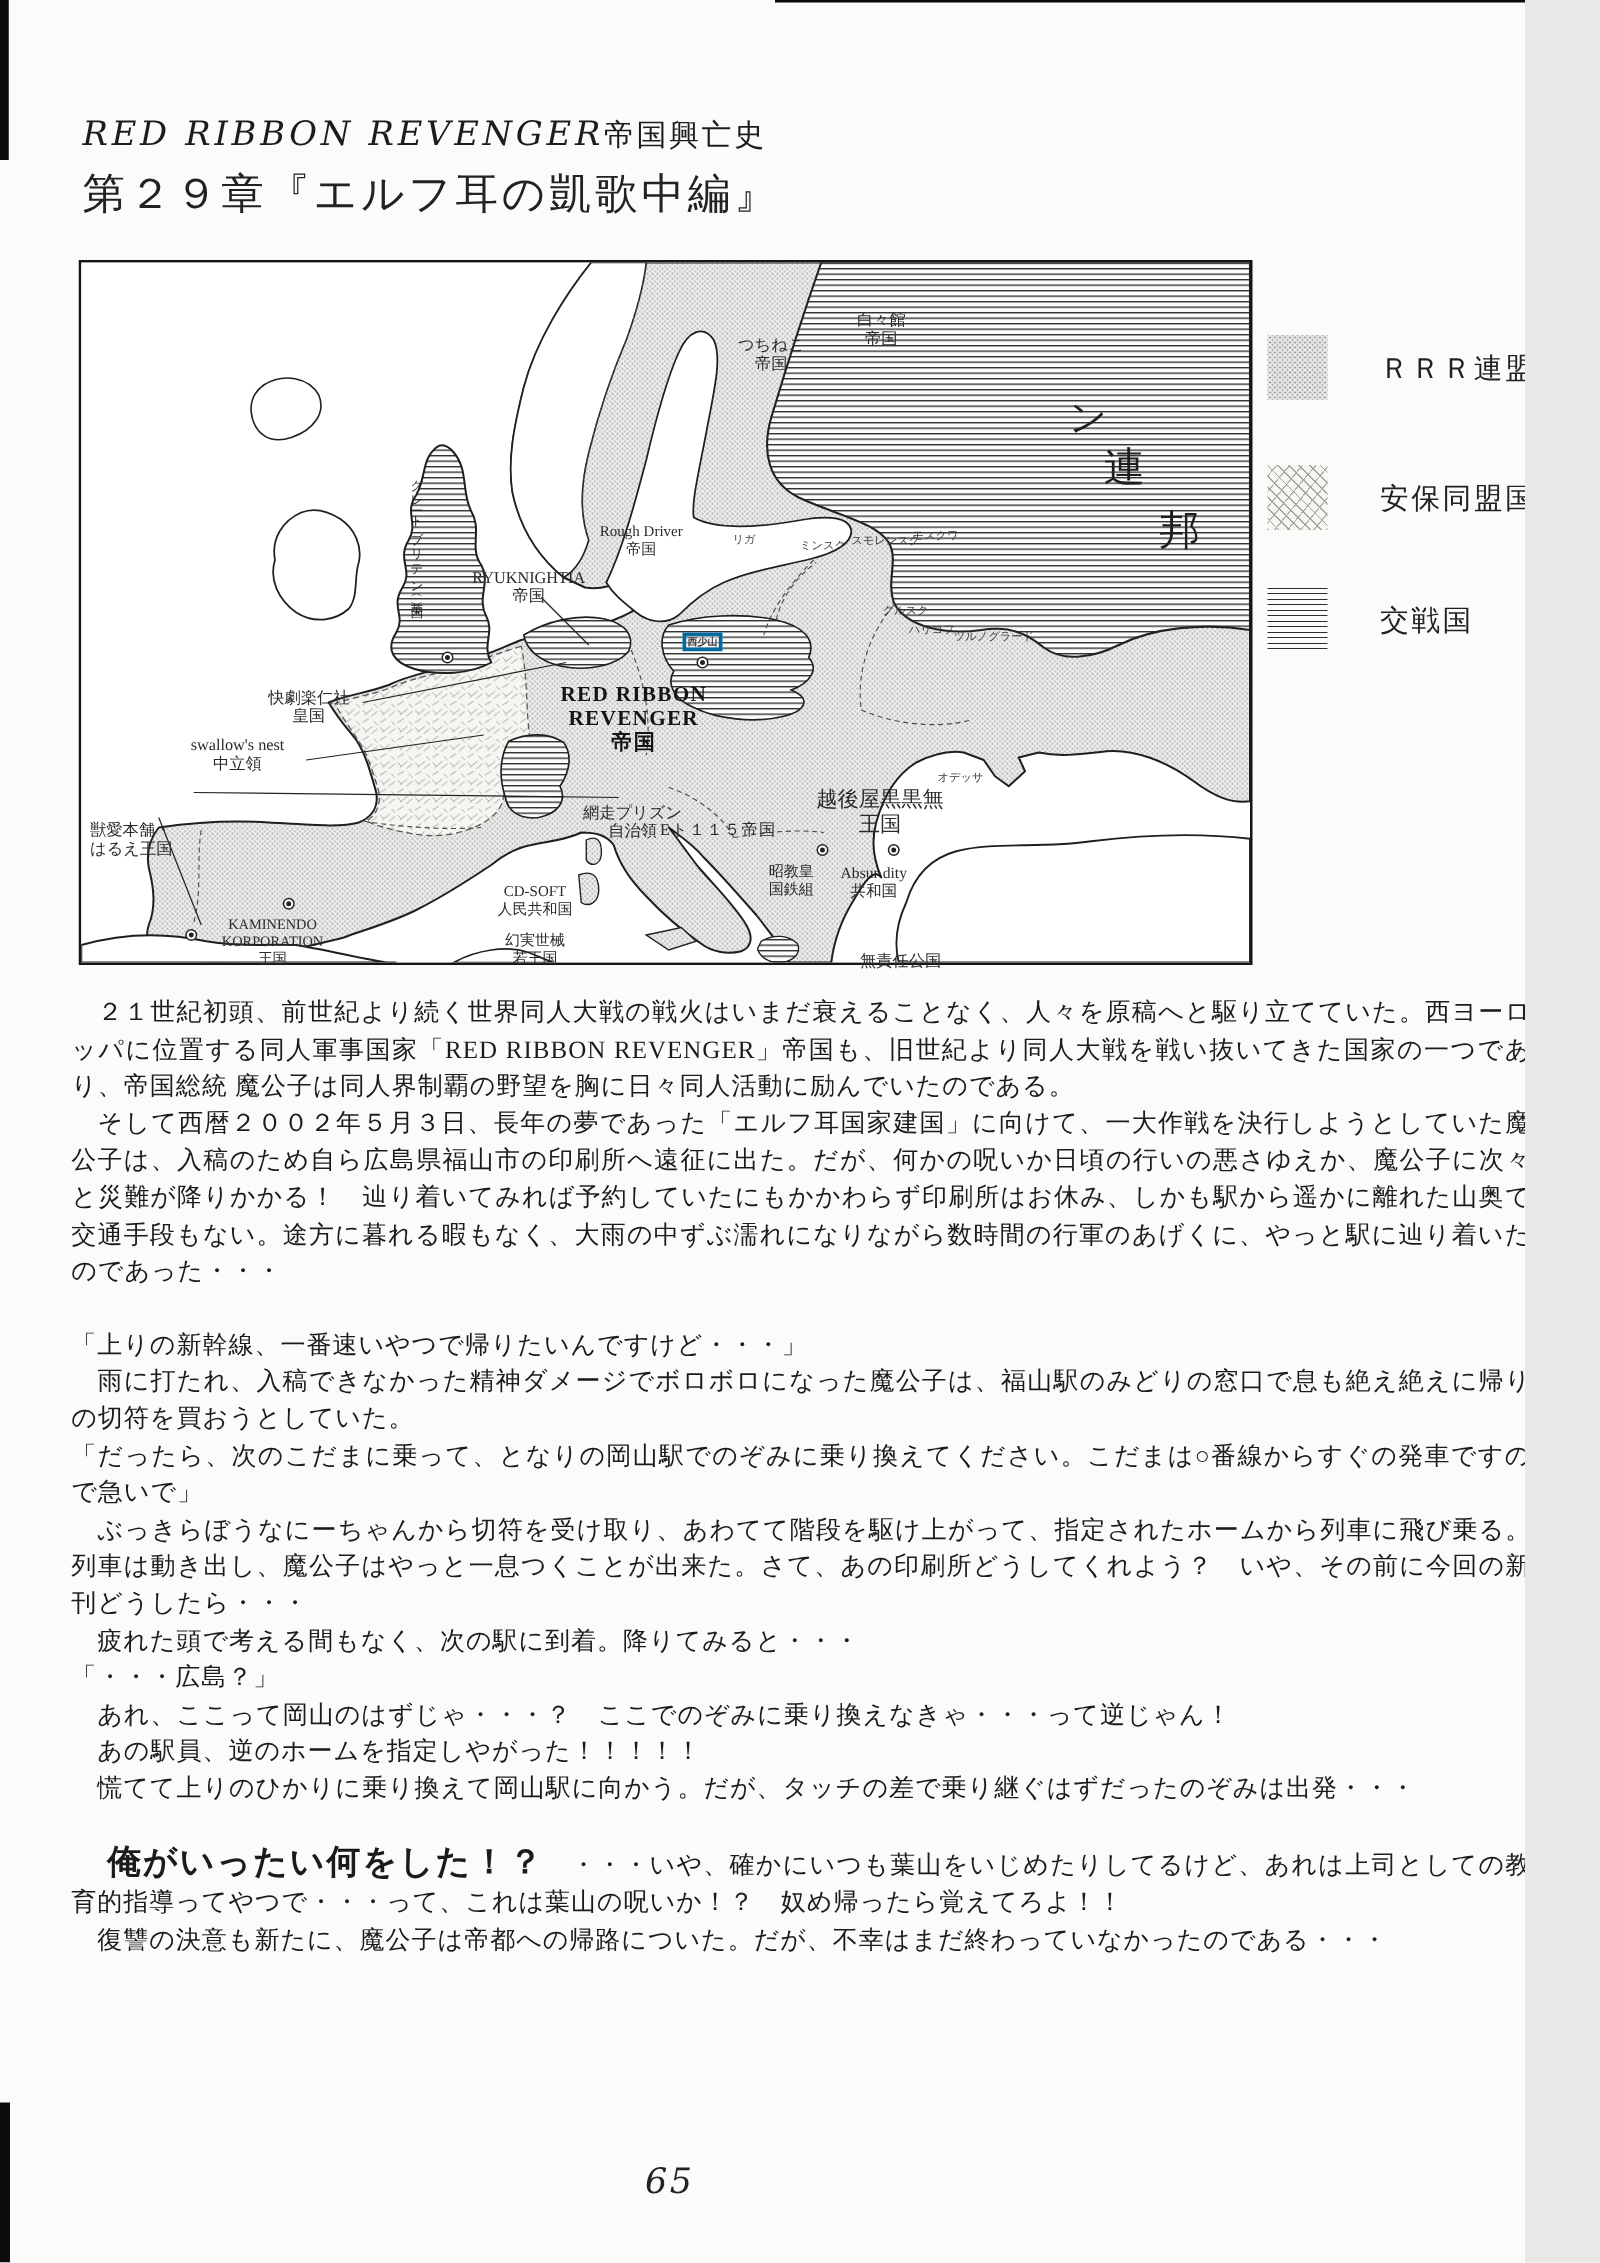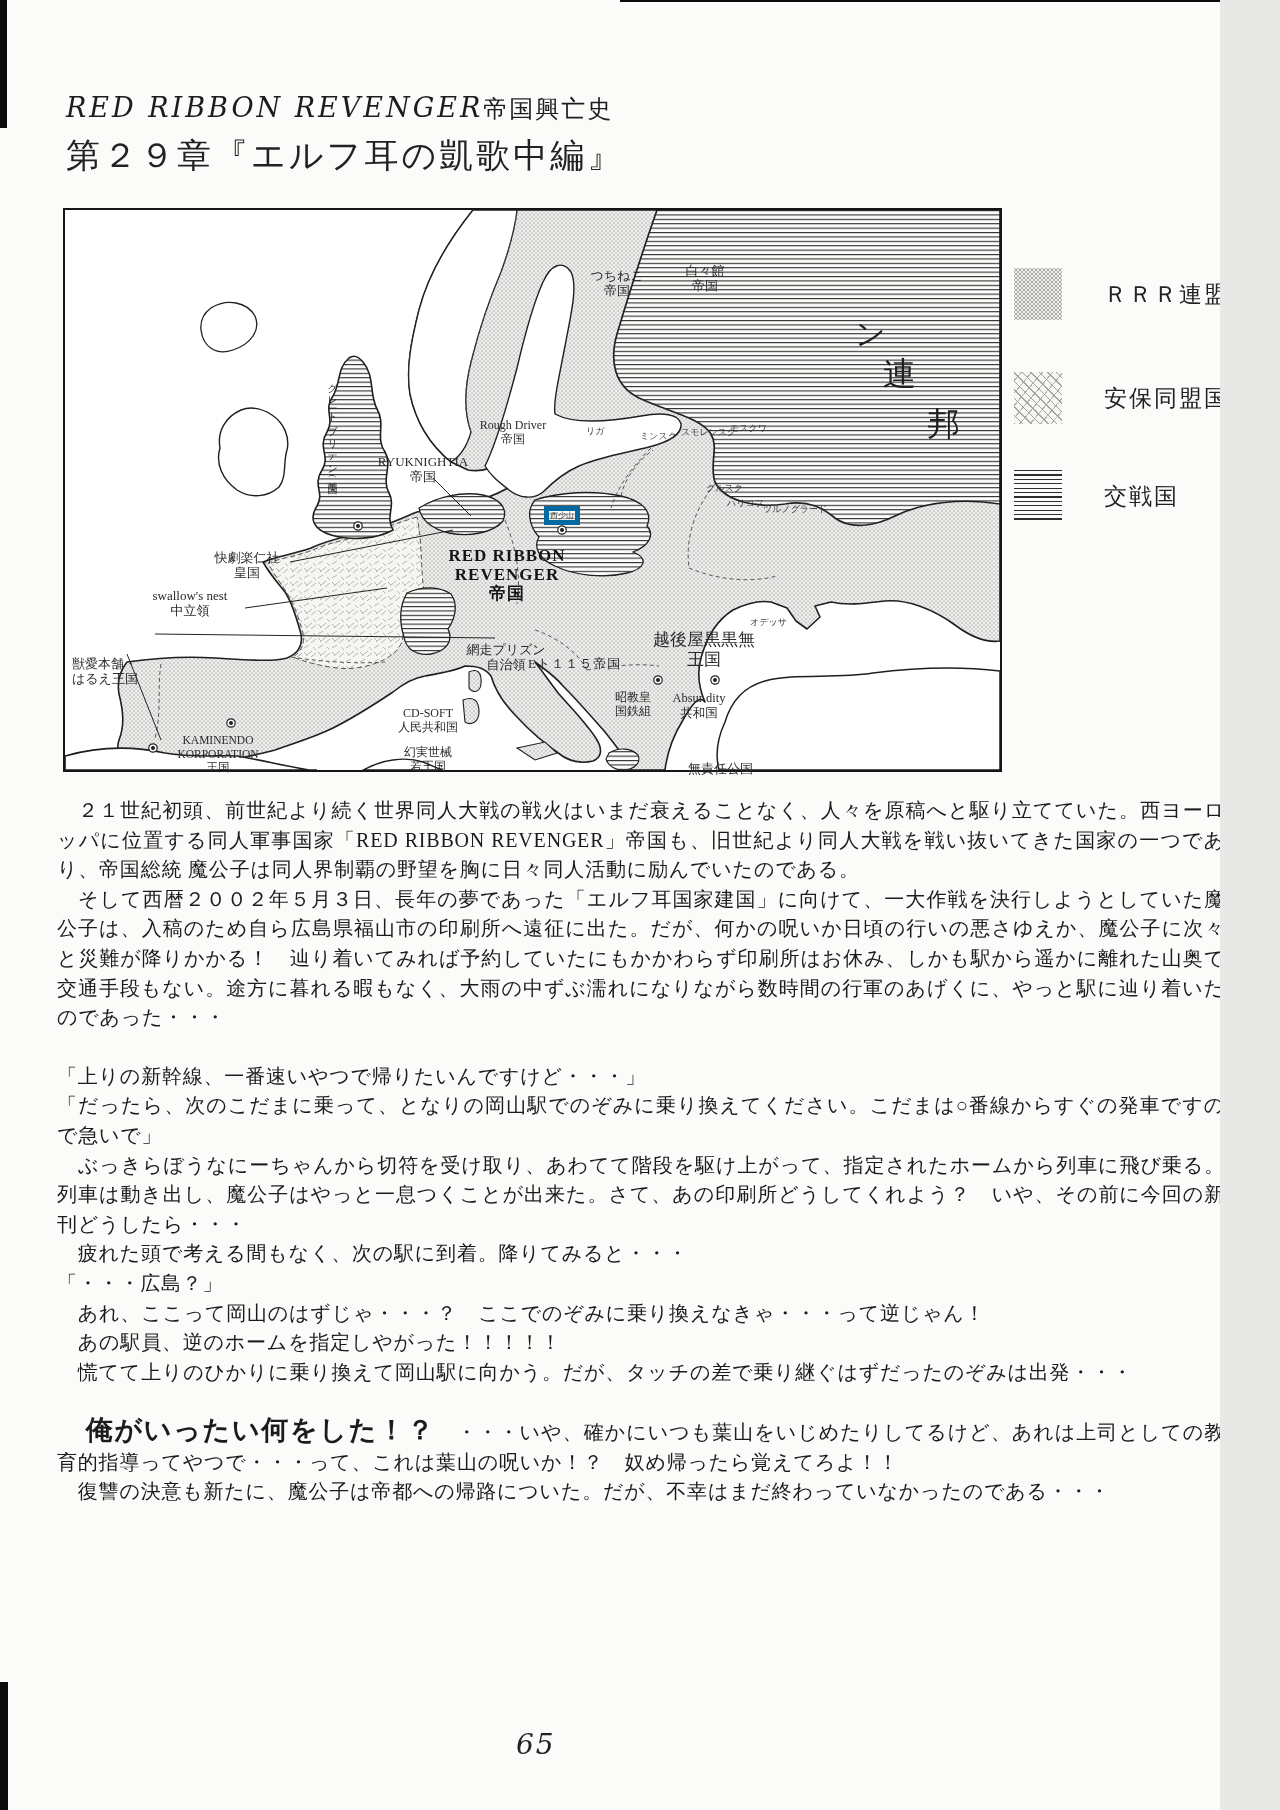--- a/index.html
+++ b/index.html
@@ -34,21 +34,21 @@
   .mlab-left{transform:none;text-align:left;margin-top:33px;}
   .mlab-vert{
     transform:none;writing-mode:vertical-rl;text-orientation:upright;
     letter-spacing:2px;line-height:1;
   }
   .mlab-big{
     font-weight:700;letter-spacing:1px;line-height:1.12;
     color:#151515;
   }
   .tiny{font-size:9px;color:#3a3a3a;letter-spacing:0;}
-  .boxed{border:5px solid #0369a1;padding:0 1px;background:rgba(255,255,255,.55);}
+  .boxed{border:3px solid #0369a1;padding:0 1px;background:rgba(255,255,255,.55);font-weight:bold;}
   .fed-char{position:absolute;font-size:33px;color:#1f1f1f;transform:none;}
   
   #legend{position:absolute;left:1014px;top:262px;width:250px;}
   .legend-row{position:absolute;left:0;display:flex;align-items:center;}
   .swatch{width:48px;height:52px;flex:0 0 auto;}
   .swatch-dots{
     background-color:#f1f0ee;
     background-image:radial-gradient(#a7a7a5 0.8px, transparent 0.9px),
                      radial-gradient(#b5b5b3 0.8px, transparent 0.9px);
     background-size:4px 4px,4px 4px;background-position:0 0,2px 2px;
@@ -237,21 +237,21 @@
           </g>
         <g>
             <circle cx="497" cy="320" r="4.2"></circle>
             <circle cx="497" cy="320" r="1.4" fill="#222"></circle>
           </g>
       </g>
     </svg>
 
     <div class="mlab" style="left:552px;top:58px;font-size:13px;">つちねこ
 帝国</div>
-    <div class="mlab" style="left:640px;top:38px;font-size:13px;margin-top:15px;">白々館
+    <div class="mlab" style="left:640px;top:38px;font-size:13px;">白々館
 帝国</div>
     <div class="mlab" style="left:448px;top:208px;font-size:12px;">Rough Driver
 帝国</div>
     <div class="mlab" style="left:358px;top:244px;font-size:13px;">RYUKNIGHTIA
 帝国</div>
     <div class="mlab mlab-vert" style="left:262px;top:166px;font-size:10px;">グレートブリテン（英）国</div>
     <div class="mlab" style="left:182px;top:340px;font-size:13px;text-align:center;">快劇楽仁社
 皇国</div>
     <div class="mlab" style="left:125px;top:378px;font-size:13px;">swallow's nest
 中立領</div>
@@ -306,20 +306,21 @@
       <div class="swatch swatch-hlines"></div>
       <div class="legend-label">交戦国</div>
     </div>
   </div>
 
   <div id="story">
     <p>　２１世紀初頭、前世紀より続く世界同人大戦の戦火はいまだ衰えることなく、人々を原稿へと駆り立てていた。西ヨーロッパに位置する同人軍事国家「RED RIBBON REVENGER」帝国も、旧世紀より同人大戦を戦い抜いてきた国家の一つであり、帝国総統 魔公子は同人界制覇の野望を胸に日々同人活動に励んでいたのである。</p>
     <p>　そして西暦２００２年５月３日、長年の夢であった「エルフ耳国家建国」に向けて、一大作戦を決行しようとしていた魔公子は、入稿のため自ら広島県福山市の印刷所へ遠征に出た。だが、何かの呪いか日頃の行いの悪さゆえか、魔公子に次々と災難が降りかかる！　辿り着いてみれば予約していたにもかかわらず印刷所はお休み、しかも駅から遥かに離れた山奥で交通手段もない。途方に暮れる暇もなく、大雨の中ずぶ濡れになりながら数時間の行軍のあげくに、やっと駅に辿り着いたのであった・・・</p>
     <div class="sp"></div>
     <p>「上りの新幹線、一番速いやつで帰りたいんですけど・・・」</p>
+    <p>　雨に打たれ、入稿できなかった精神ダメージでボロボロになった魔公子は、福山駅のみどりの窓口で息も絶え絶えに帰りの切符を買おうとしていた。</p>
     <p>「だったら、次のこだまに乗って、となりの岡山駅でのぞみに乗り換えてください。こだまは○番線からすぐの発車ですので急いで」</p>
     <p>　ぶっきらぼうなにーちゃんから切符を受け取り、あわてて階段を駆け上がって、指定されたホームから列車に飛び乗る。列車は動き出し、魔公子はやっと一息つくことが出来た。さて、あの印刷所どうしてくれよう？　いや、その前に今回の新刊どうしたら・・・</p>
     <p>　疲れた頭で考える間もなく、次の駅に到着。降りてみると・・・</p>
     <p>「・・・広島？」</p>
     <p>　あれ、ここって岡山のはずじゃ・・・？　ここでのぞみに乗り換えなきゃ・・・って逆じゃん！</p>
     <p>　あの駅員、逆のホームを指定しやがった！！！！！</p>
     <p>　慌てて上りのひかりに乗り換えて岡山駅に向かう。だが、タッチの差で乗り継ぐはずだったのぞみは出発・・・</p>
     <div class="sp"></div>
     <p><span id="climax-lead">　俺がいったい何をした！？</span><span>　・・・いや、確かにいつも葉山をいじめたりしてるけど、あれは上司としての教育的指導ってやつで・・・って、これは葉山の呪いか！？　奴め帰ったら覚えてろよ！！</span></p>
     <p>　復讐の決意も新たに、魔公子は帝都への帰路についた。だが、不幸はまだ終わっていなかったのである・・・</p>

